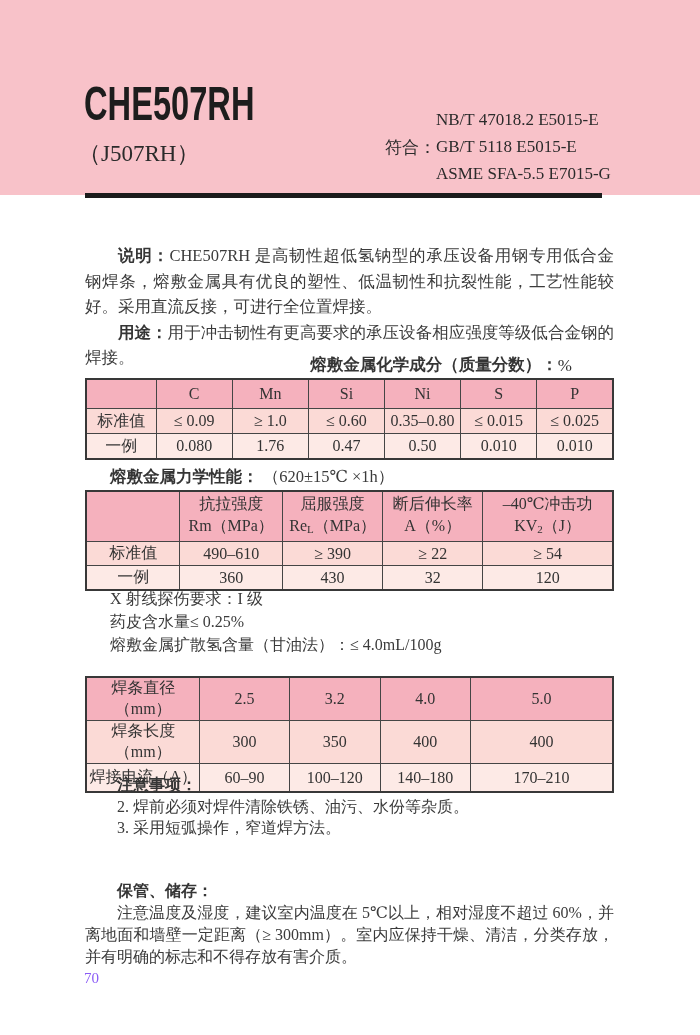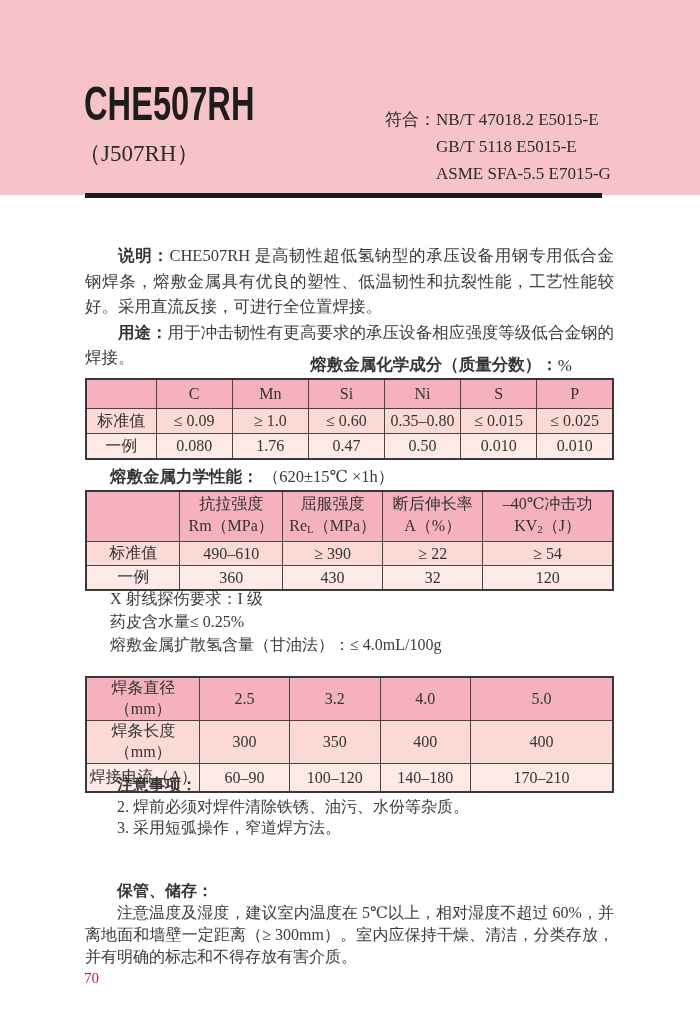--- a/index.html
+++ b/index.html
@@ -4,21 +4,21 @@
 <style>
   html,body{margin:0;padding:0;background:#e9e9e9;}
   .page{position:relative;width:700px;height:1035px;background:#ffffff;overflow:hidden;
         font-family:"Liberation Serif","DejaVu Serif",serif;color:#3b3b3b;}
   .band{position:absolute;left:0;top:0;width:700px;height:195px;background:var(--header-band,#f8c2c9);}
   .model{position:absolute;left:84px;top:80px;font-family:"Liberation Sans","DejaVu Sans",sans-serif;
          font-weight:700;font-size:48px;line-height:1;color:#1d1d1d;white-space:nowrap;
          transform:scaleX(.68);transform-origin:0 50%;}
   .alias{position:absolute;left:78px;top:138px;font-size:23px;color:#2b2b2b;white-space:nowrap;}
   .standards{position:absolute;left:385px;top:106px;font-size:17px;line-height:27px;color:#2b2b2b;display:flex;}
-  .std-label{flex:none;}
+  .std-label{flex:none;margin-top:28px;}
   .rule{position:absolute;left:85px;top:193px;width:517px;height:5px;background:var(--rule,#1c1c1c);}
 
   .intro{position:absolute;left:85px;top:243px;width:529px;font-size:16.5px;line-height:25.5px;text-align:justify;}
   .intro p{margin:0;text-indent:2em;}
   .hcn{font-family:"Liberation Sans","DejaVu Sans",sans-serif;font-weight:700;color:#353535;}
 
   .chem-head{position:absolute;left:85px;top:354px;width:529px;display:flex;justify-content:flex-end;font-size:16.5px;align-items:flex-end;}
   .chem-head .hcn{padding-left:25px;}
   .chem-head .unit{padding-right:42px;font-size:17px;color:#333;}
 
@@ -47,21 +47,21 @@
   .t3 td{height:27px;}
 
   .notes{position:absolute;left:85px;top:774px;width:529px;font-size:16px;line-height:21.5px;text-align:justify;}
   .notes p{margin:0;text-indent:2em;}
   .notes .heading{text-indent:2em;}
 
   .storage{position:absolute;left:85px;top:880px;width:529px;font-size:16px;line-height:22px;text-align:justify;}
   .storage .heading{text-indent:2em;}
   .storage p{margin:0;text-indent:2em;}
 
-  .pageno{position:absolute;left:84px;top:970px;font-size:15px;color:#be185d;}
+  .pageno{position:absolute;left:84px;top:970px;font-size:15px;color:#8b5cf6;}
 </style>
 </head>
 <body>
 
 <div class="page">
 
   <div class="band">
     <div class="model">CHE507RH</div>
     <div class="alias">（J507RH）</div>
     <div class="standards">

